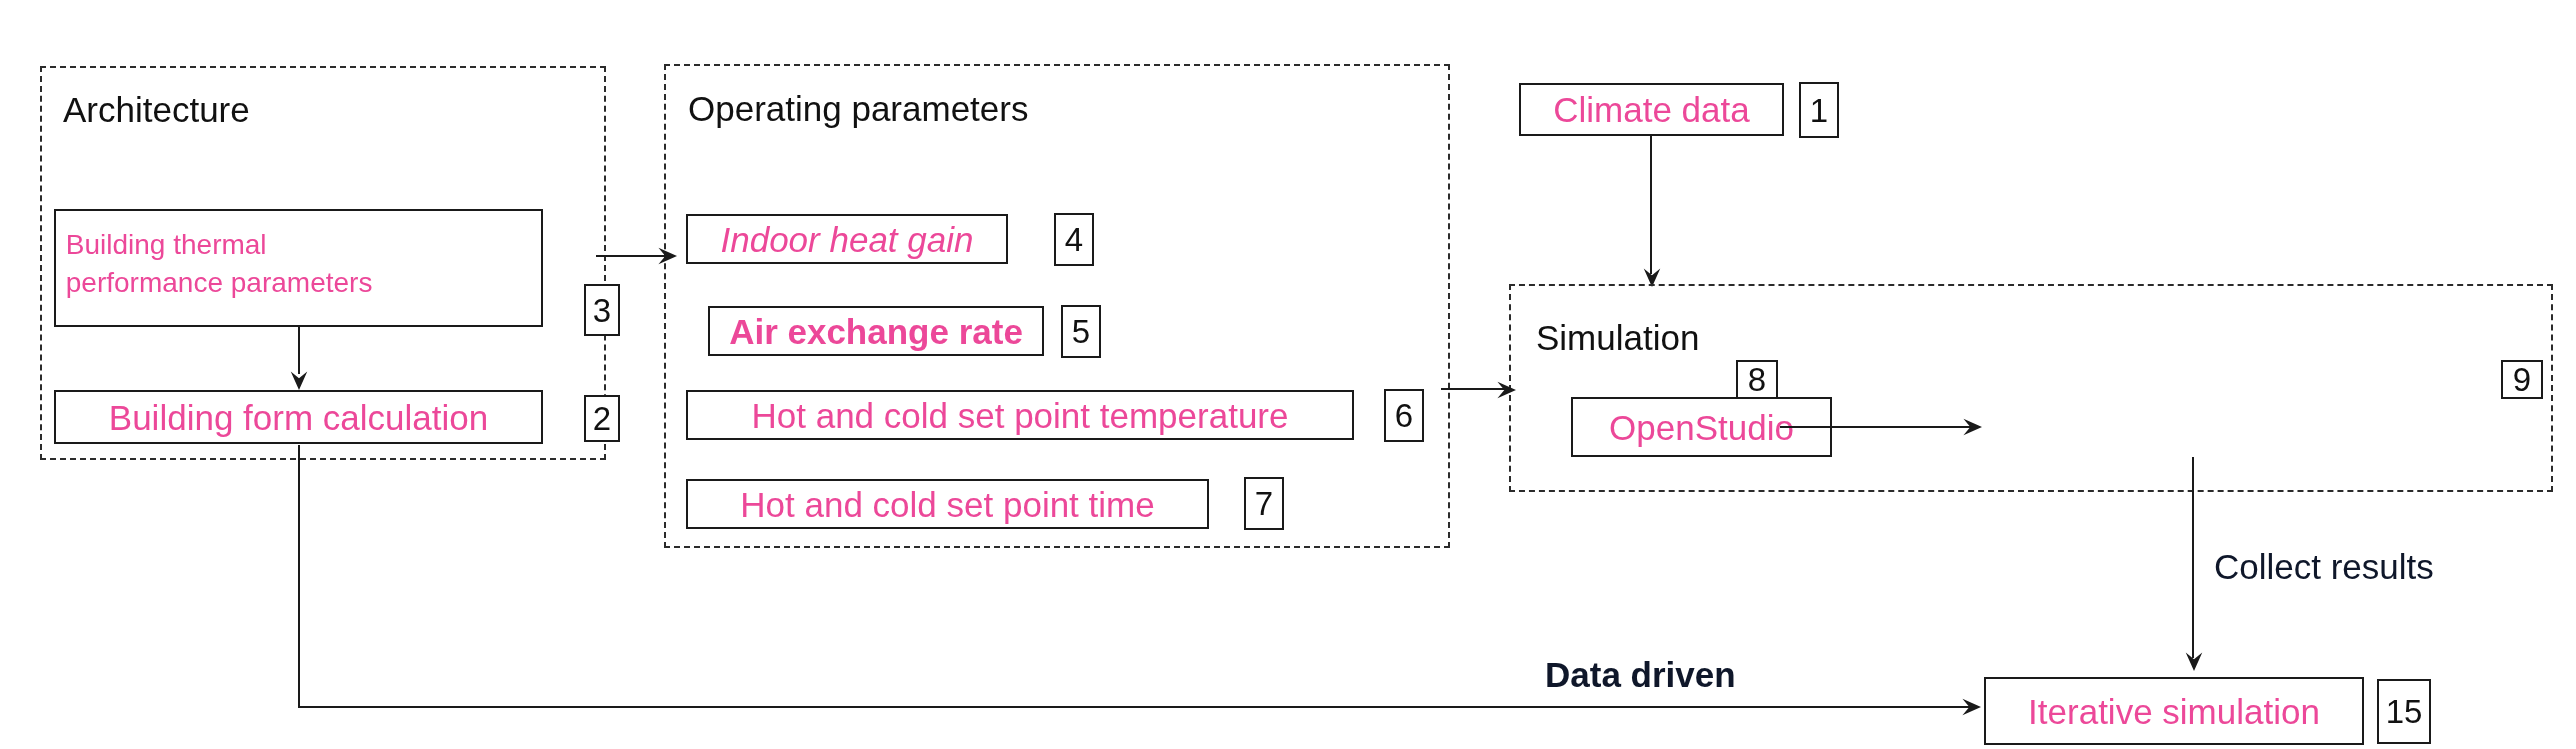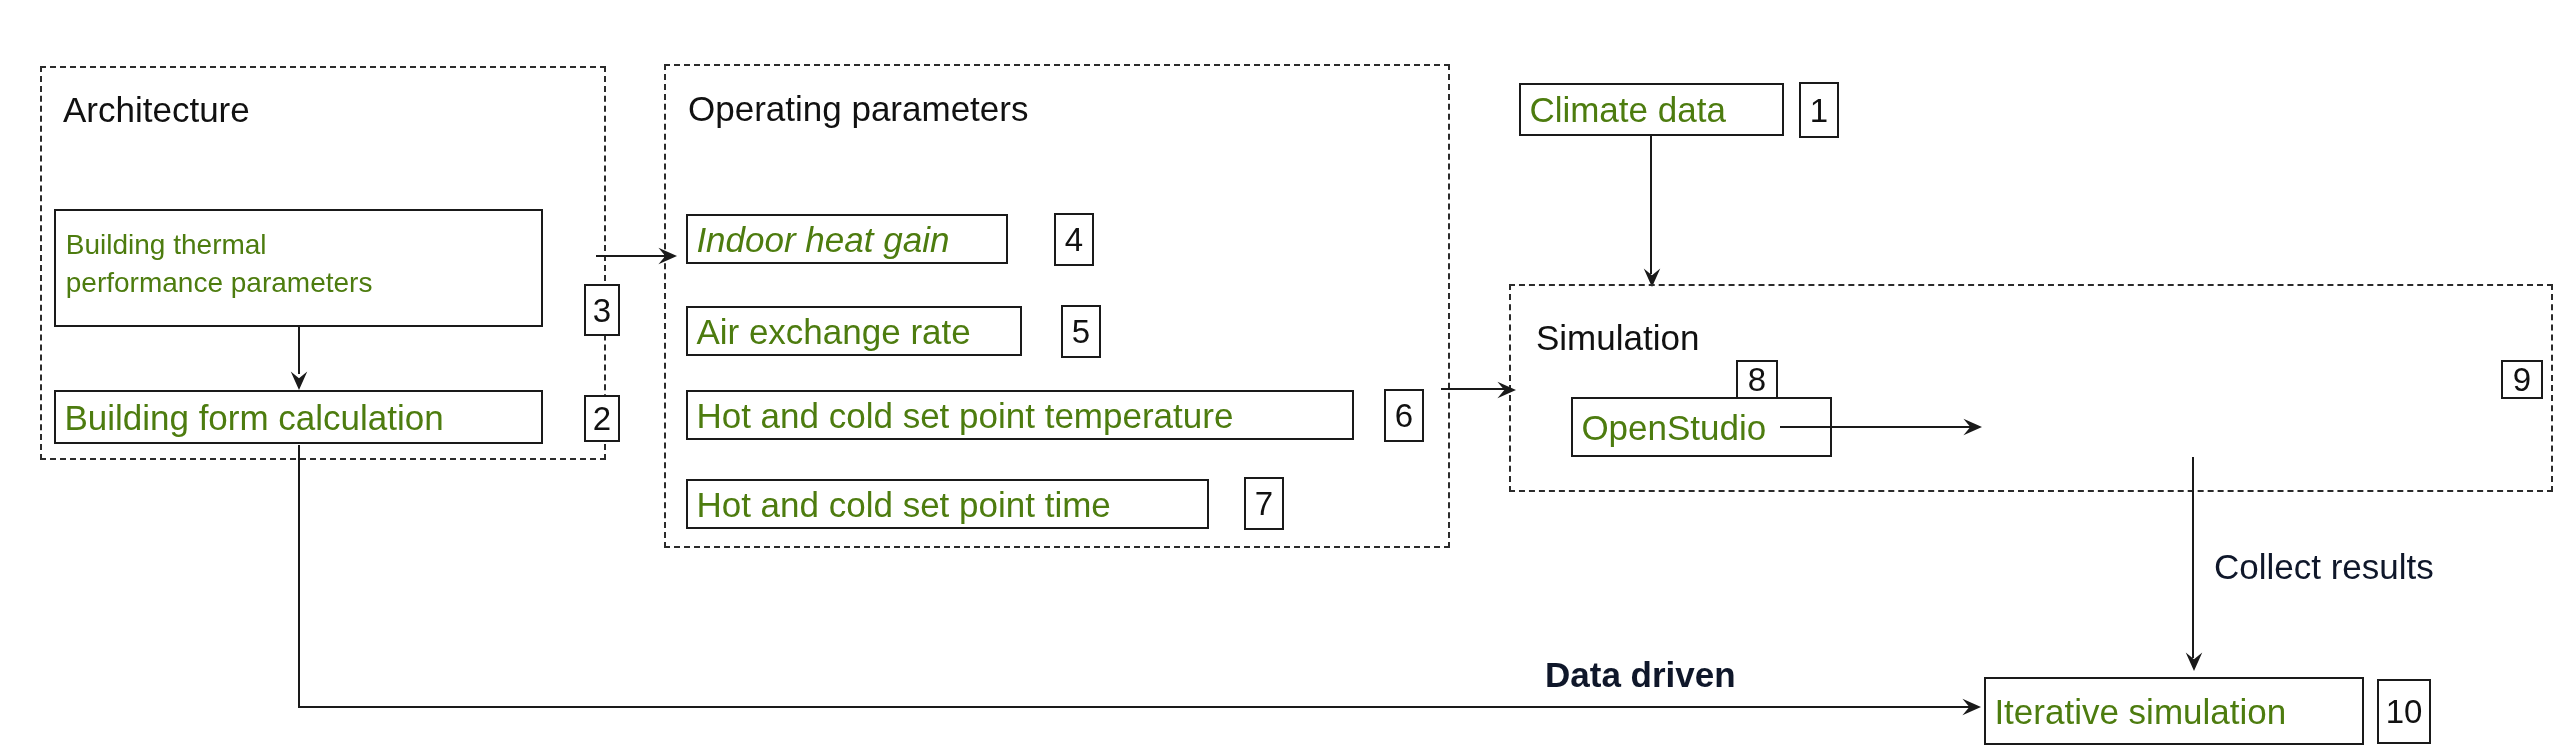--- a/index.html
+++ b/index.html
@@ -5,22 +5,22 @@
   html,body{margin:0;padding:0;background:#ffffff;}
   body{width:2576px;height:749px;font-family:"Liberation Sans",sans-serif;color:#000;}
   #stage{position:relative;width:2576px;height:741px;overflow:hidden;background:#fff;margin-top:19px;}
 
   
   .group{position:absolute;border:2.8px dashed #2b2b2b;box-sizing:border-box;background:transparent;}
   .group-title{position:absolute;font-size:35px;line-height:1;color:#111;white-space:nowrap;}
 
   
   .node{position:absolute;box-sizing:border-box;border:2.8px solid #1a1a1a;background:#fff;
-        display:flex;align-items:center;justify-content:flex-start;
-        font-size:35px;line-height:1;color:#4d7c0f;white-space:nowrap;padding:0 8.4px;}
+        display:flex;align-items:center;justify-content:center;
+        font-size:35px;line-height:1;color:#ec4899;white-space:nowrap;padding:0 8.4px;}
   .node.two-line{display:block;padding:15.3px 9.8px 0 9.8px;}
   .node.two-line .ln{display:block;font-size:28px;line-height:1.35;}
 
   
   .tag{position:absolute;box-sizing:border-box;border:2.8px solid #1a1a1a;background:#fff;
        display:flex;align-items:center;justify-content:center;
        font-size:33px;line-height:1;color:#111;}
 
   
   .edge-label{position:absolute;font-size:35px;line-height:1;color:#0f172a;white-space:nowrap;}
@@ -60,21 +60,21 @@
   <div class="tag" style="left:584px;top:376px;width:36px;height:47px;">2</div>
 
   <div class="group" style="left:664px;top:45px;width:786px;height:484px;"></div>
   <div class="group-title" style="left:688px;top:72px;">Operating parameters</div>
 
   <div class="node" style="left:686px;top:195px;width:322px;height:50px;font-style:italic;">
     <span>Indoor heat gain</span>
   </div>
   <div class="tag" style="left:1054px;top:194px;width:40px;height:53px;">4</div>
 
-  <div class="node" style="left:686px;top:287px;width:336px;height:50px;">
+  <div class="node" style="left:708px;top:287px;width:336px;height:50px;font-weight:bold;">
     <span>Air exchange rate</span>
   </div>
   <div class="tag" style="left:1061px;top:286px;width:40px;height:53px;">5</div>
 
   <div class="node" style="left:686px;top:371px;width:668px;height:50px;">
     <span>Hot and cold set point temperature</span>
   </div>
   <div class="tag" style="left:1384px;top:370px;width:40px;height:53px;">6</div>
 
   <div class="node" style="left:686px;top:460px;width:523px;height:50px;">
@@ -121,21 +121,21 @@
   <div class="hline" style="left:1441px;top:369px;width:70px;height:2.1px;"></div>
   <div class="thinhead" style="left:1493px;top:360px;">
     <svg width="24" height="22" viewBox="0 0 34 32">
       <path d="M33 16 L6 4 L16 16 L6 28 Z" fill="#1a1a1a"></path>
     </svg>
   </div>
 
   <div class="node" style="left:1984px;top:658px;width:380px;height:68px;">
     <span>Iterative simulation</span>
   </div>
-  <div class="tag" style="left:2377px;top:660px;width:54px;height:65px;">10</div>
+  <div class="tag" style="left:2377px;top:660px;width:54px;height:65px;">15</div>
 
   <div class="vline" style="left:2192px;top:438px;width:2.1px;height:201px;"></div>
   <div class="thinhead" style="left:2183px;top:629px;">
     <svg width="22" height="24" viewBox="0 0 32 34">
       <path d="M16 33 L4 6 L16 16 L28 6 Z" fill="#1a1a1a"></path>
     </svg>
   </div>
   <div class="edge-label" style="left:2214px;top:530px;">Collect results</div>
 
   <div class="vline" style="left:298px;top:426px;width:2.1px;height:263px;"></div>

